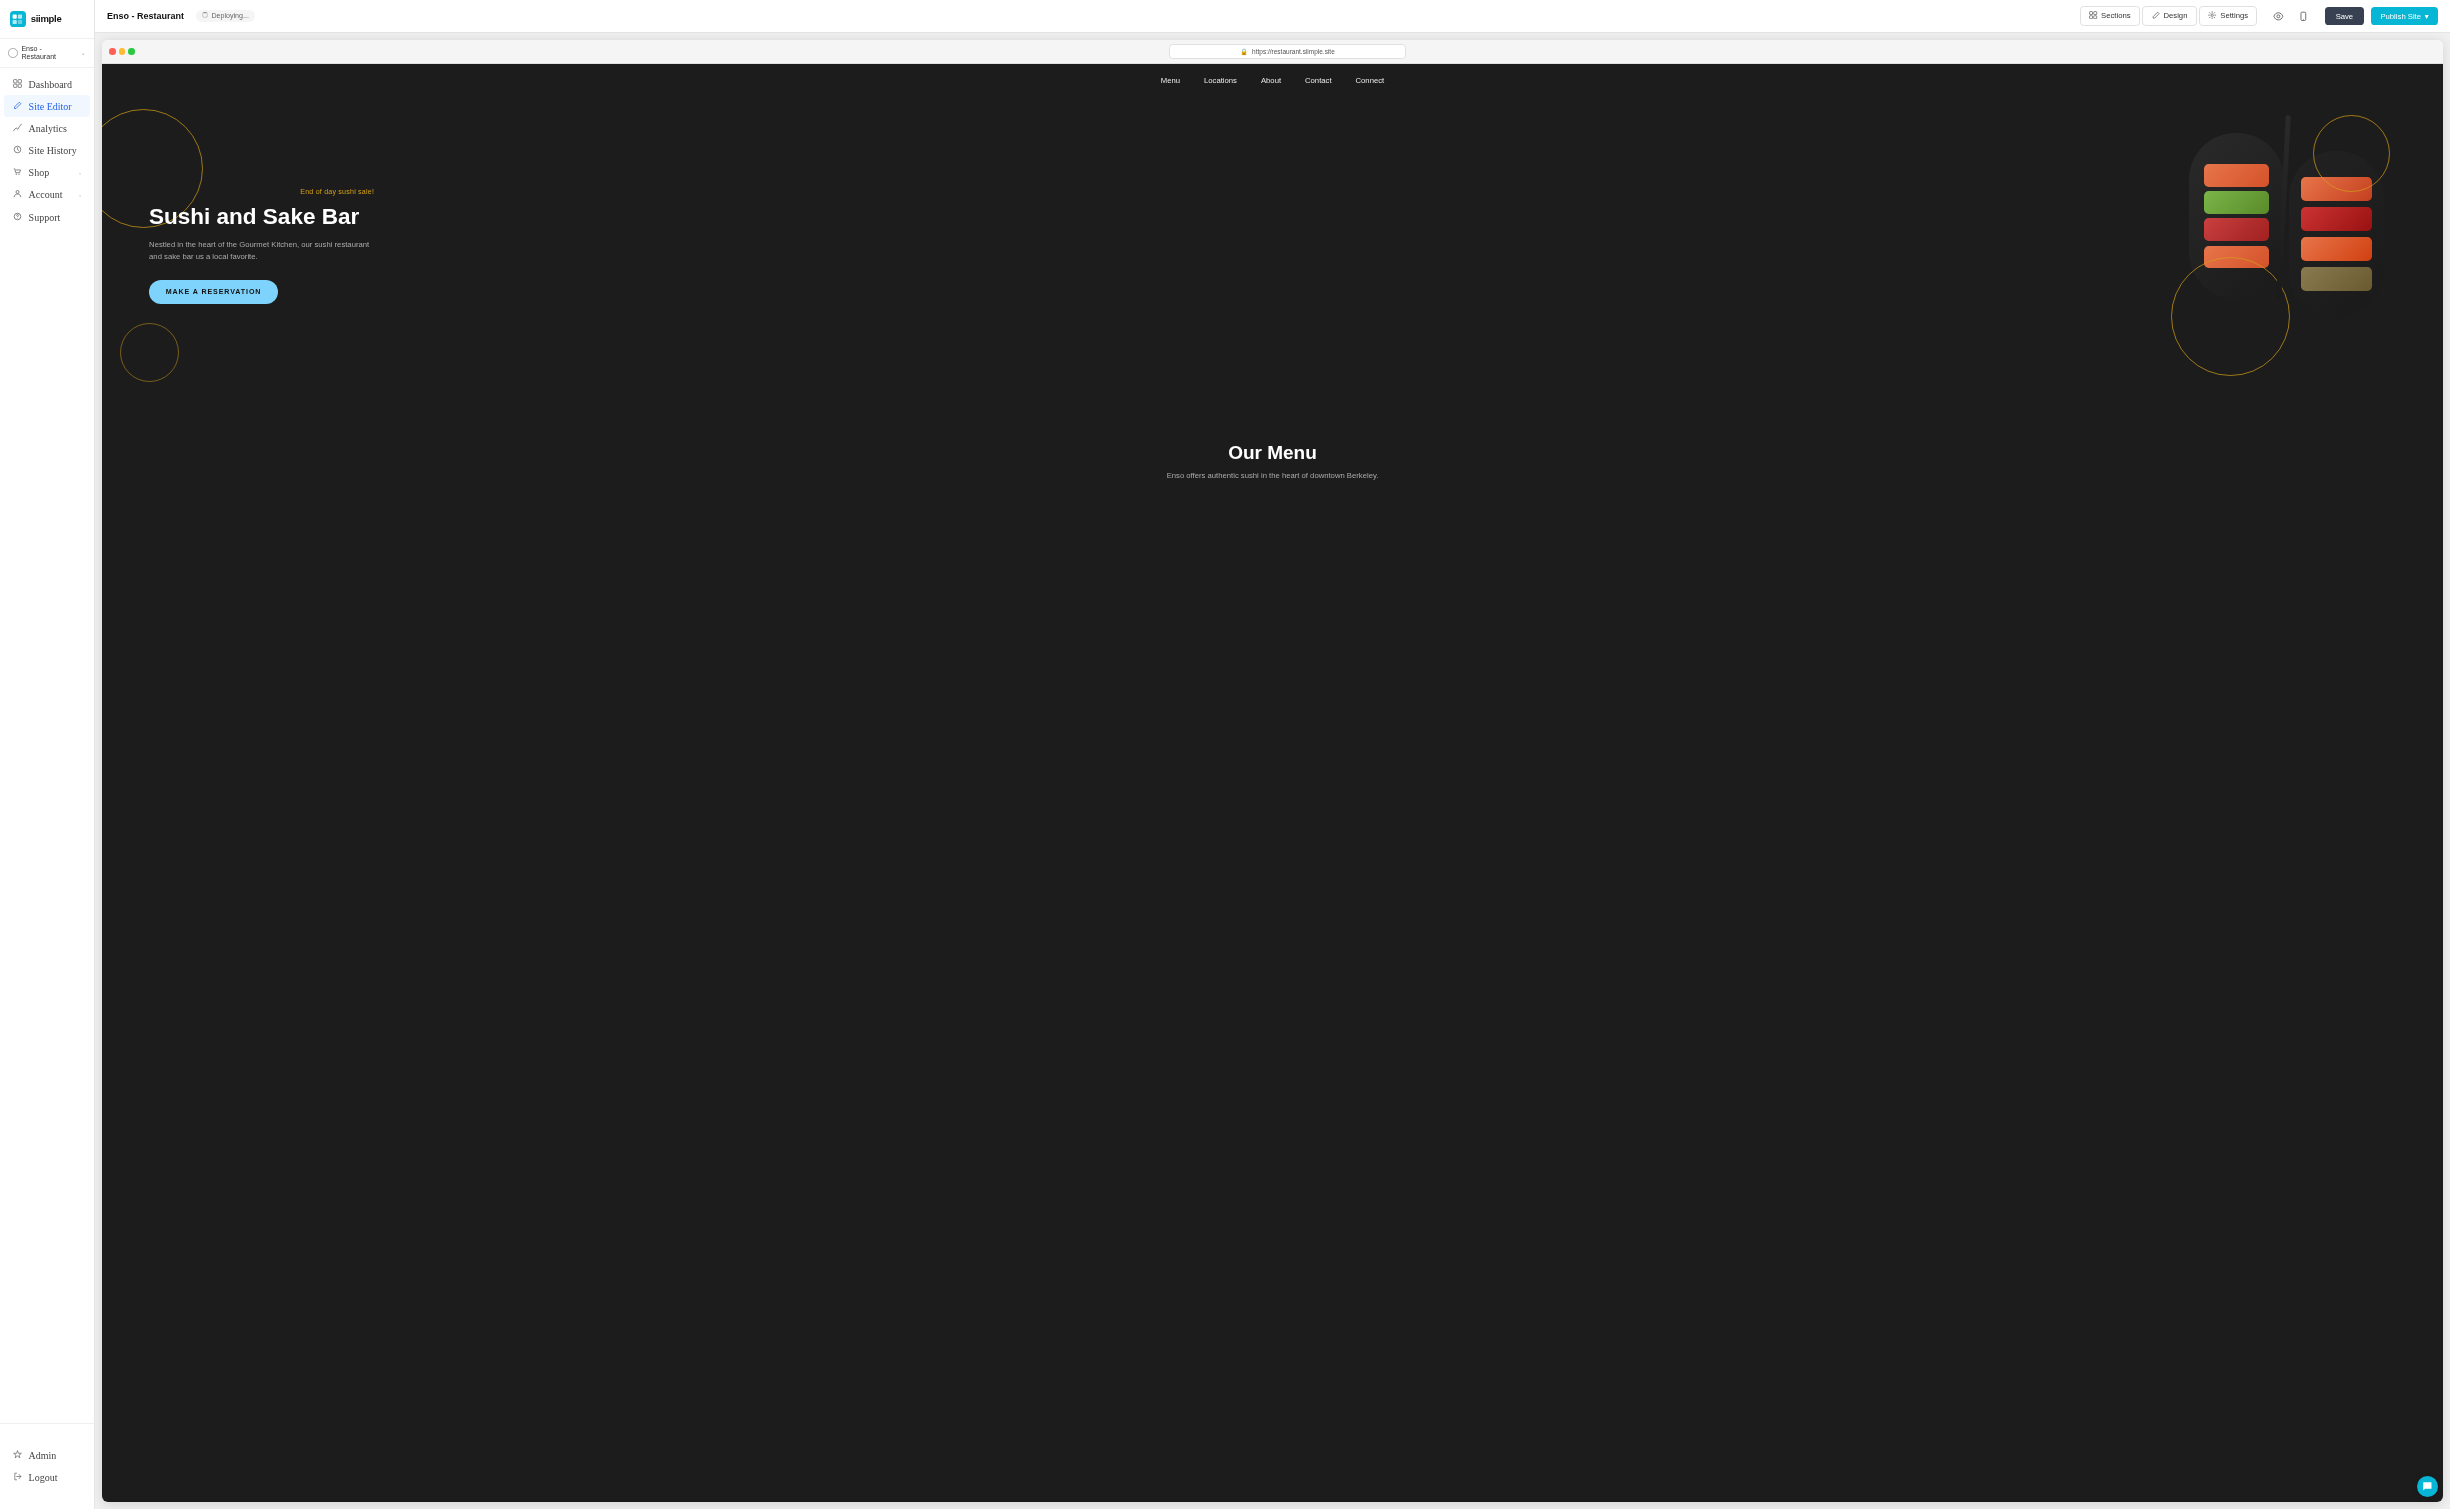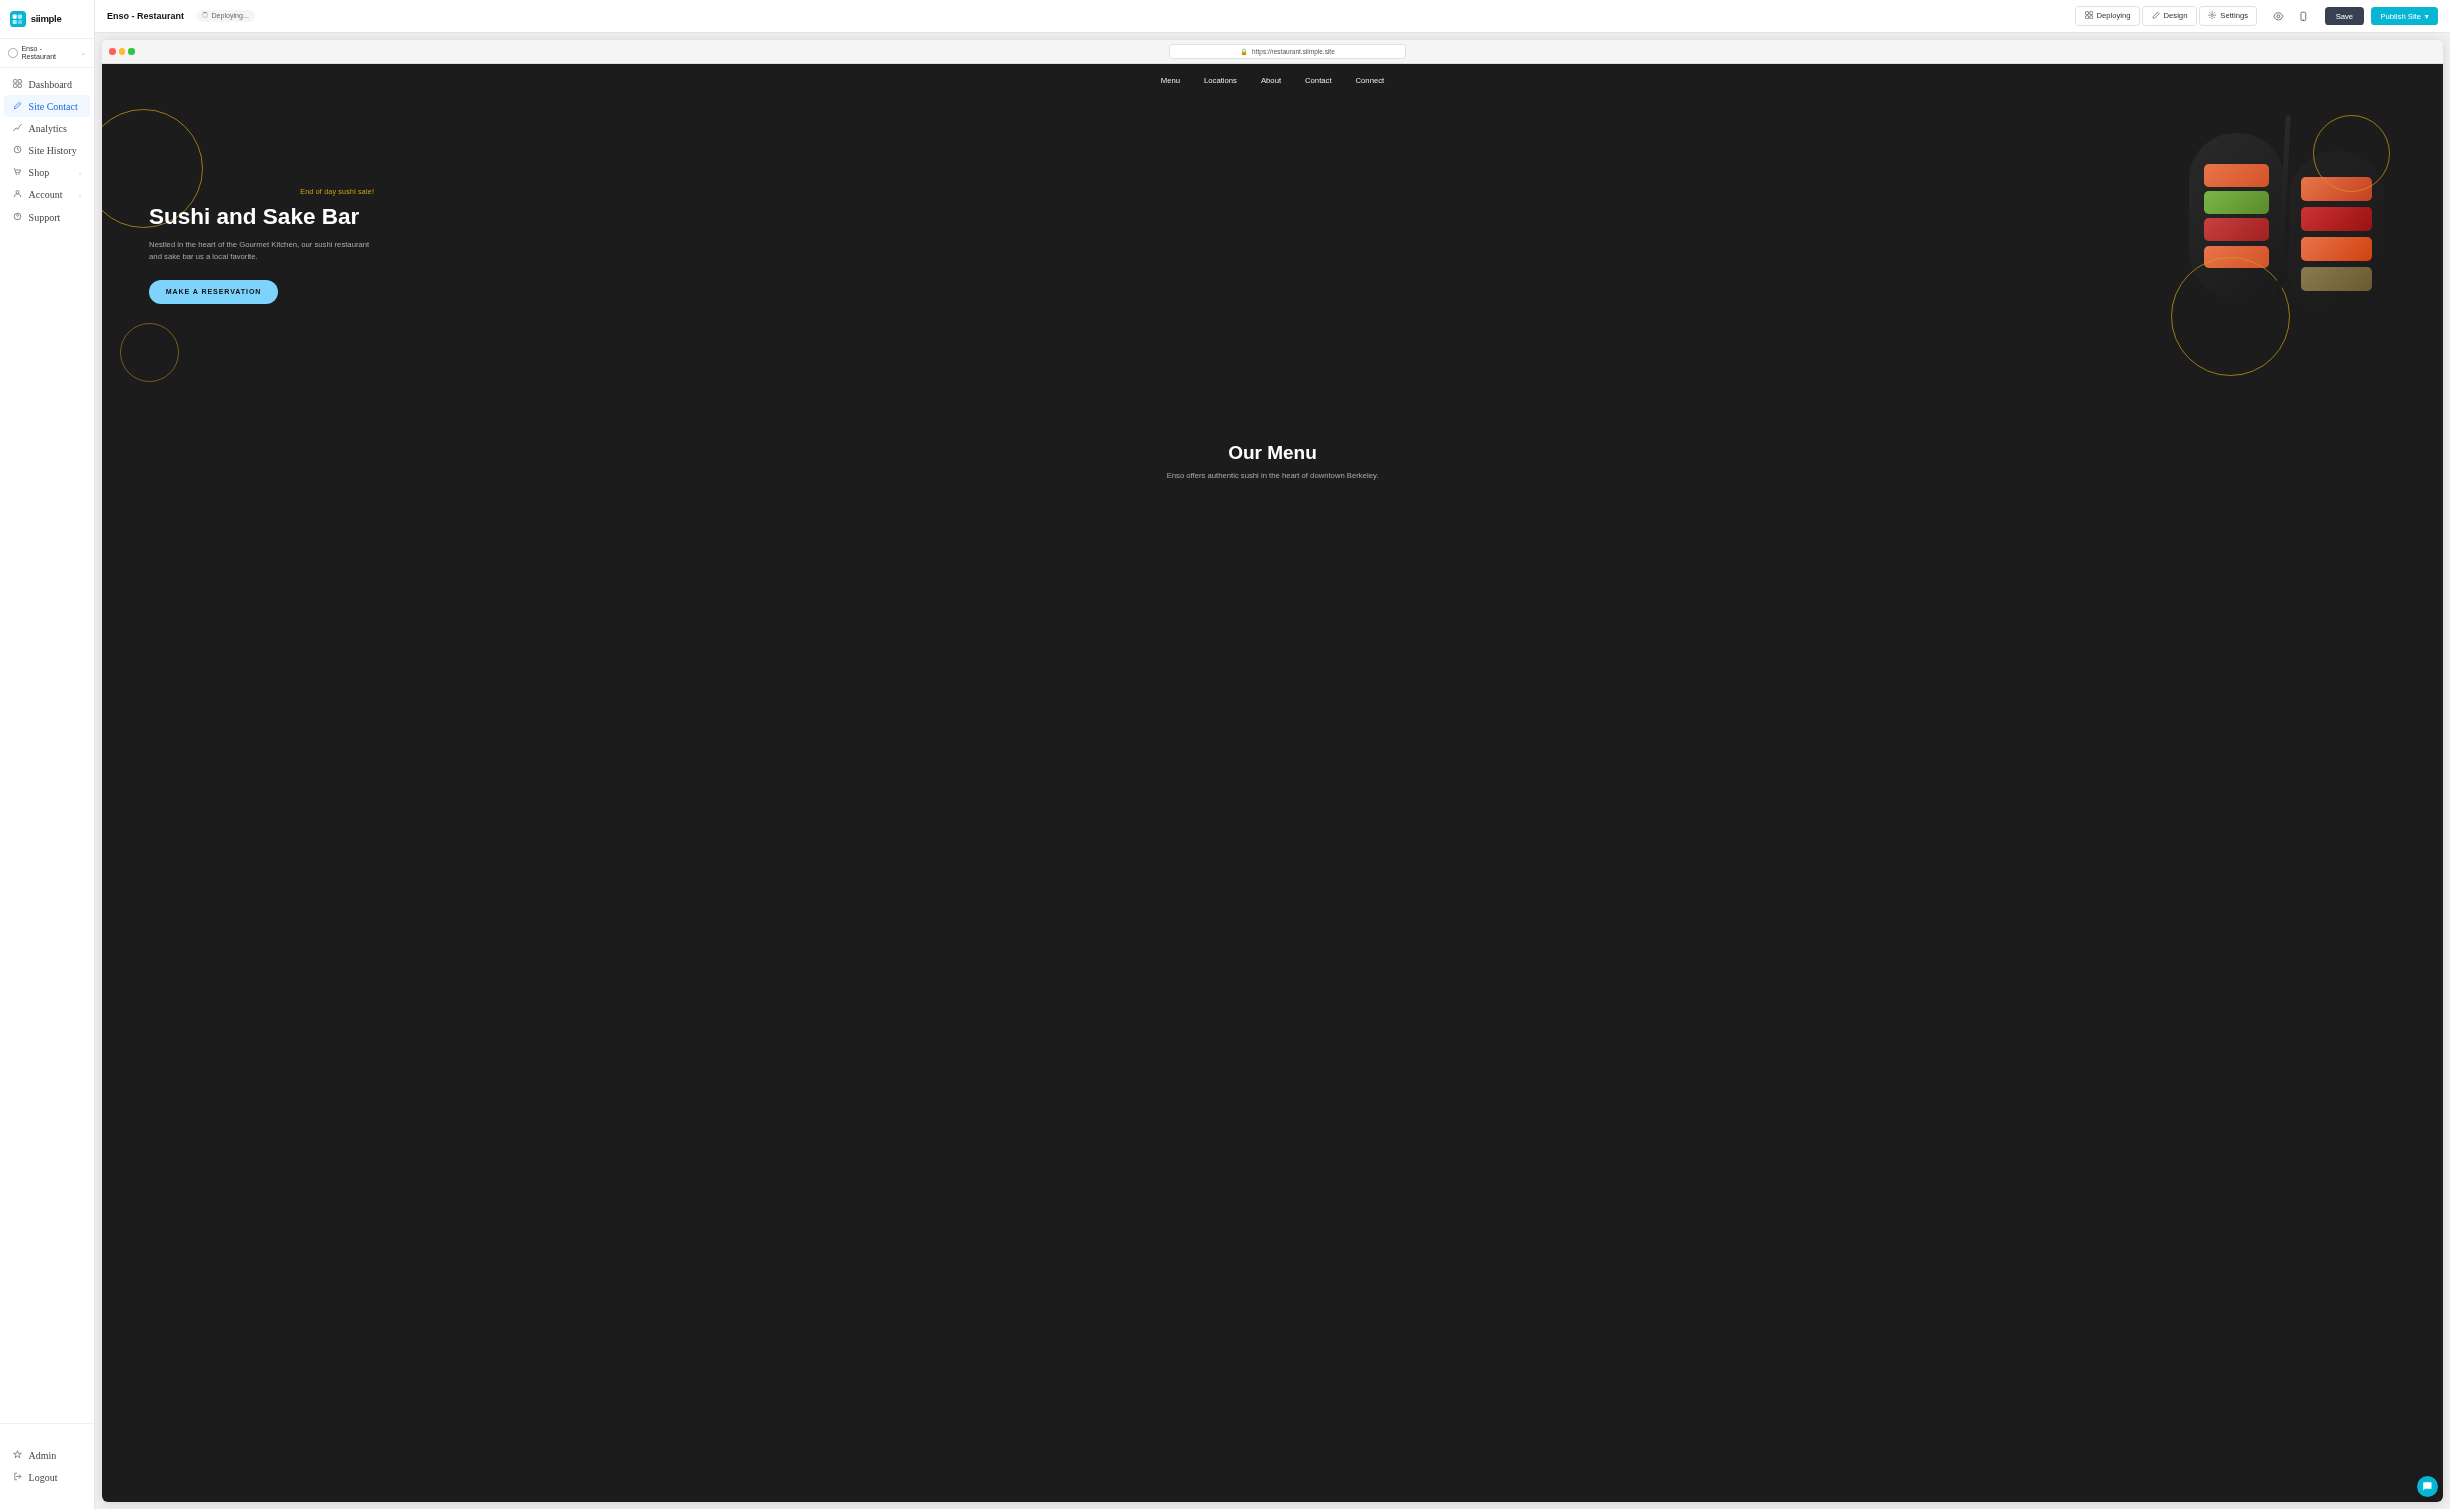--- a/index.html
+++ b/index.html
@@ -468,21 +468,21 @@
       </span>
       <span class="nav-item-label">Dashboard</span>
     </a>
 
     <a class="nav-item active">
       <span class="nav-item-icon">
         <svg width="9" height="9" viewBox="0 0 15 15" fill="none">
           <path d="M10.5 2L13 4.5L5 12.5H2.5V10L10.5 2Z" stroke="#2563eb" stroke-width="1.3" fill="none"></path>
         </svg>
       </span>
-      <span class="nav-item-label">Site Contact</span>
+      <span class="nav-item-label">Site Editor</span>
     </a>
 
     <a class="nav-item">
       <span class="nav-item-icon">
         <svg width="9" height="9" viewBox="0 0 15 15" fill="none">
           <path d="M1 13L5 8L8 10.5L11 5.5L14 2" stroke="#666" stroke-width="1.3" fill="none" stroke-linecap="round"></path>
         </svg>
       </span>
       <span class="nav-item-label">Analytics</span>
     </a>
@@ -564,21 +564,21 @@
     <div class="topbar-btn-group">
       <button class="topbar-btn">
         <span class="topbar-btn-icon">
           <svg width="8.3" height="8.3" viewBox="0 0 14 14" fill="none">
             <rect x="1" y="1" width="5" height="5" rx="1" stroke="#555" stroke-width="1.2"></rect>
             <rect x="8" y="1" width="5" height="5" rx="1" stroke="#555" stroke-width="1.2"></rect>
             <rect x="1" y="8" width="5" height="5" rx="1" stroke="#555" stroke-width="1.2"></rect>
             <rect x="8" y="8" width="5" height="5" rx="1" stroke="#555" stroke-width="1.2"></rect>
           </svg>
         </span>
-        <span>Deploying</span>
+        <span>Sections</span>
       </button>
       <button class="topbar-btn">
         <span class="topbar-btn-icon">
           <svg width="8.3" height="8.3" viewBox="0 0 14 14" fill="none">
             <path d="M9.5 2L12 4.5L4.5 12H2V9.5L9.5 2Z" stroke="#555" stroke-width="1.2" fill="none"></path>
           </svg>
         </span>
         <span>Design</span>
       </button>
       <button class="topbar-btn">

